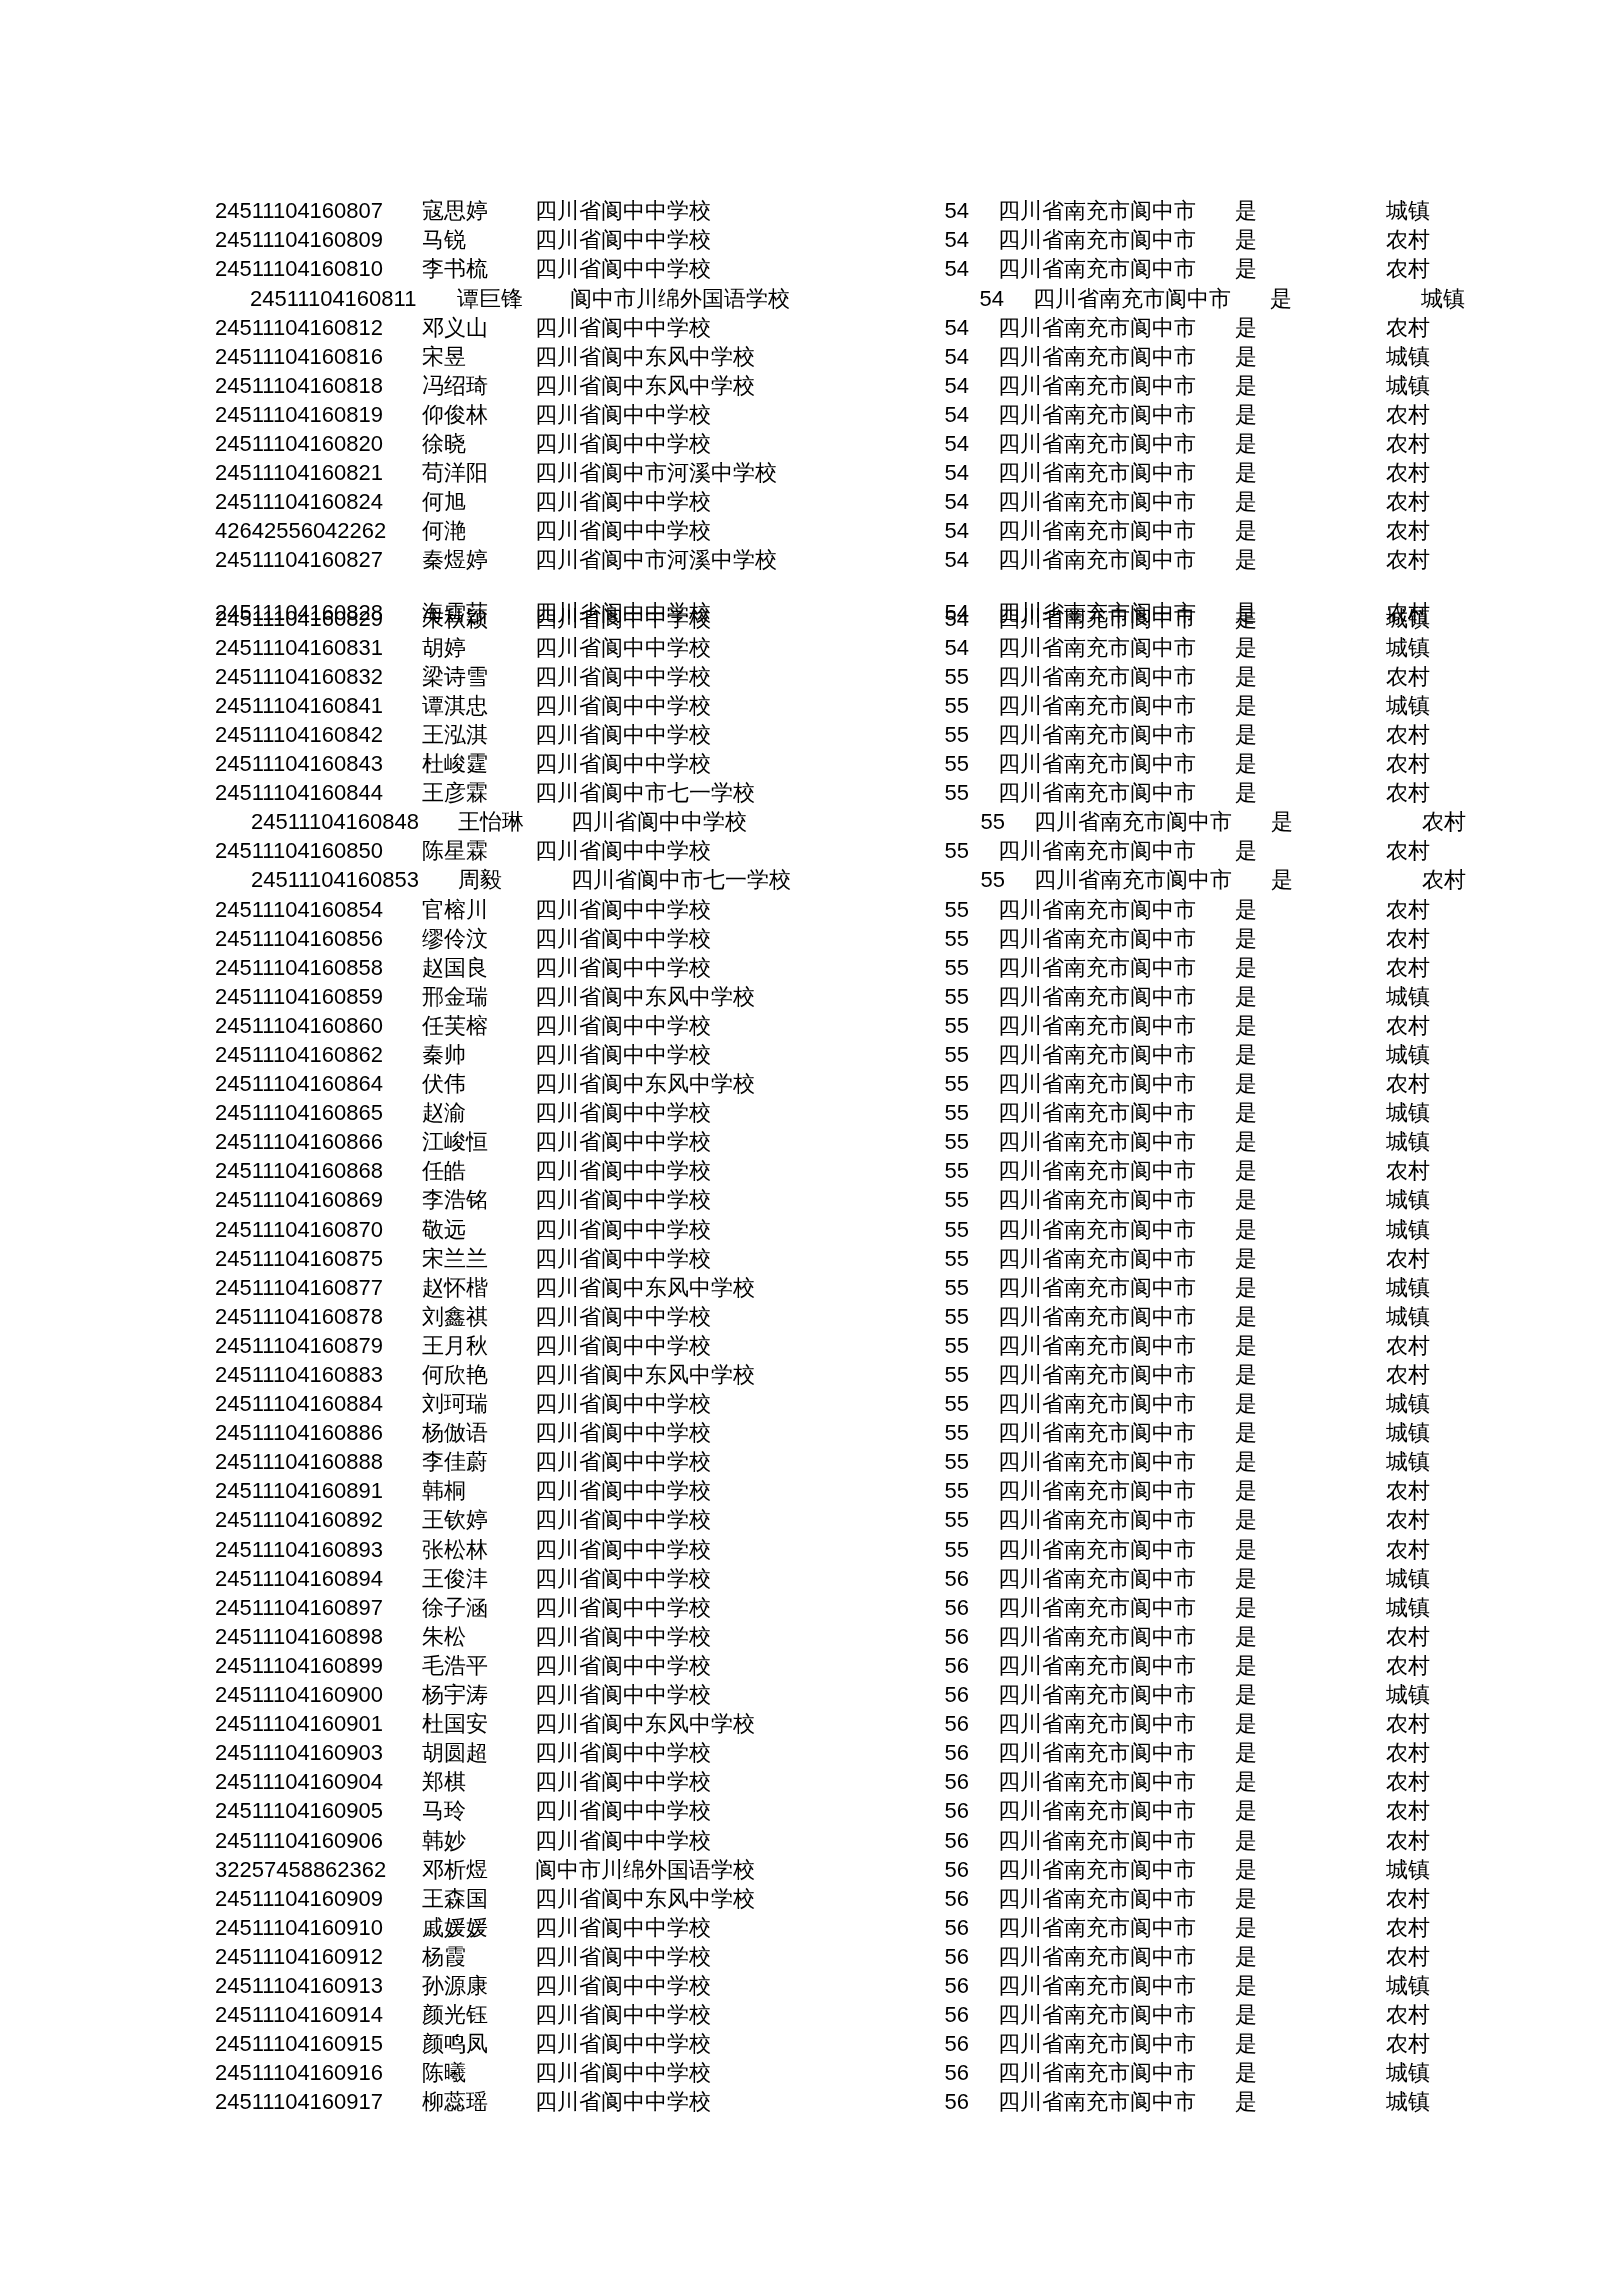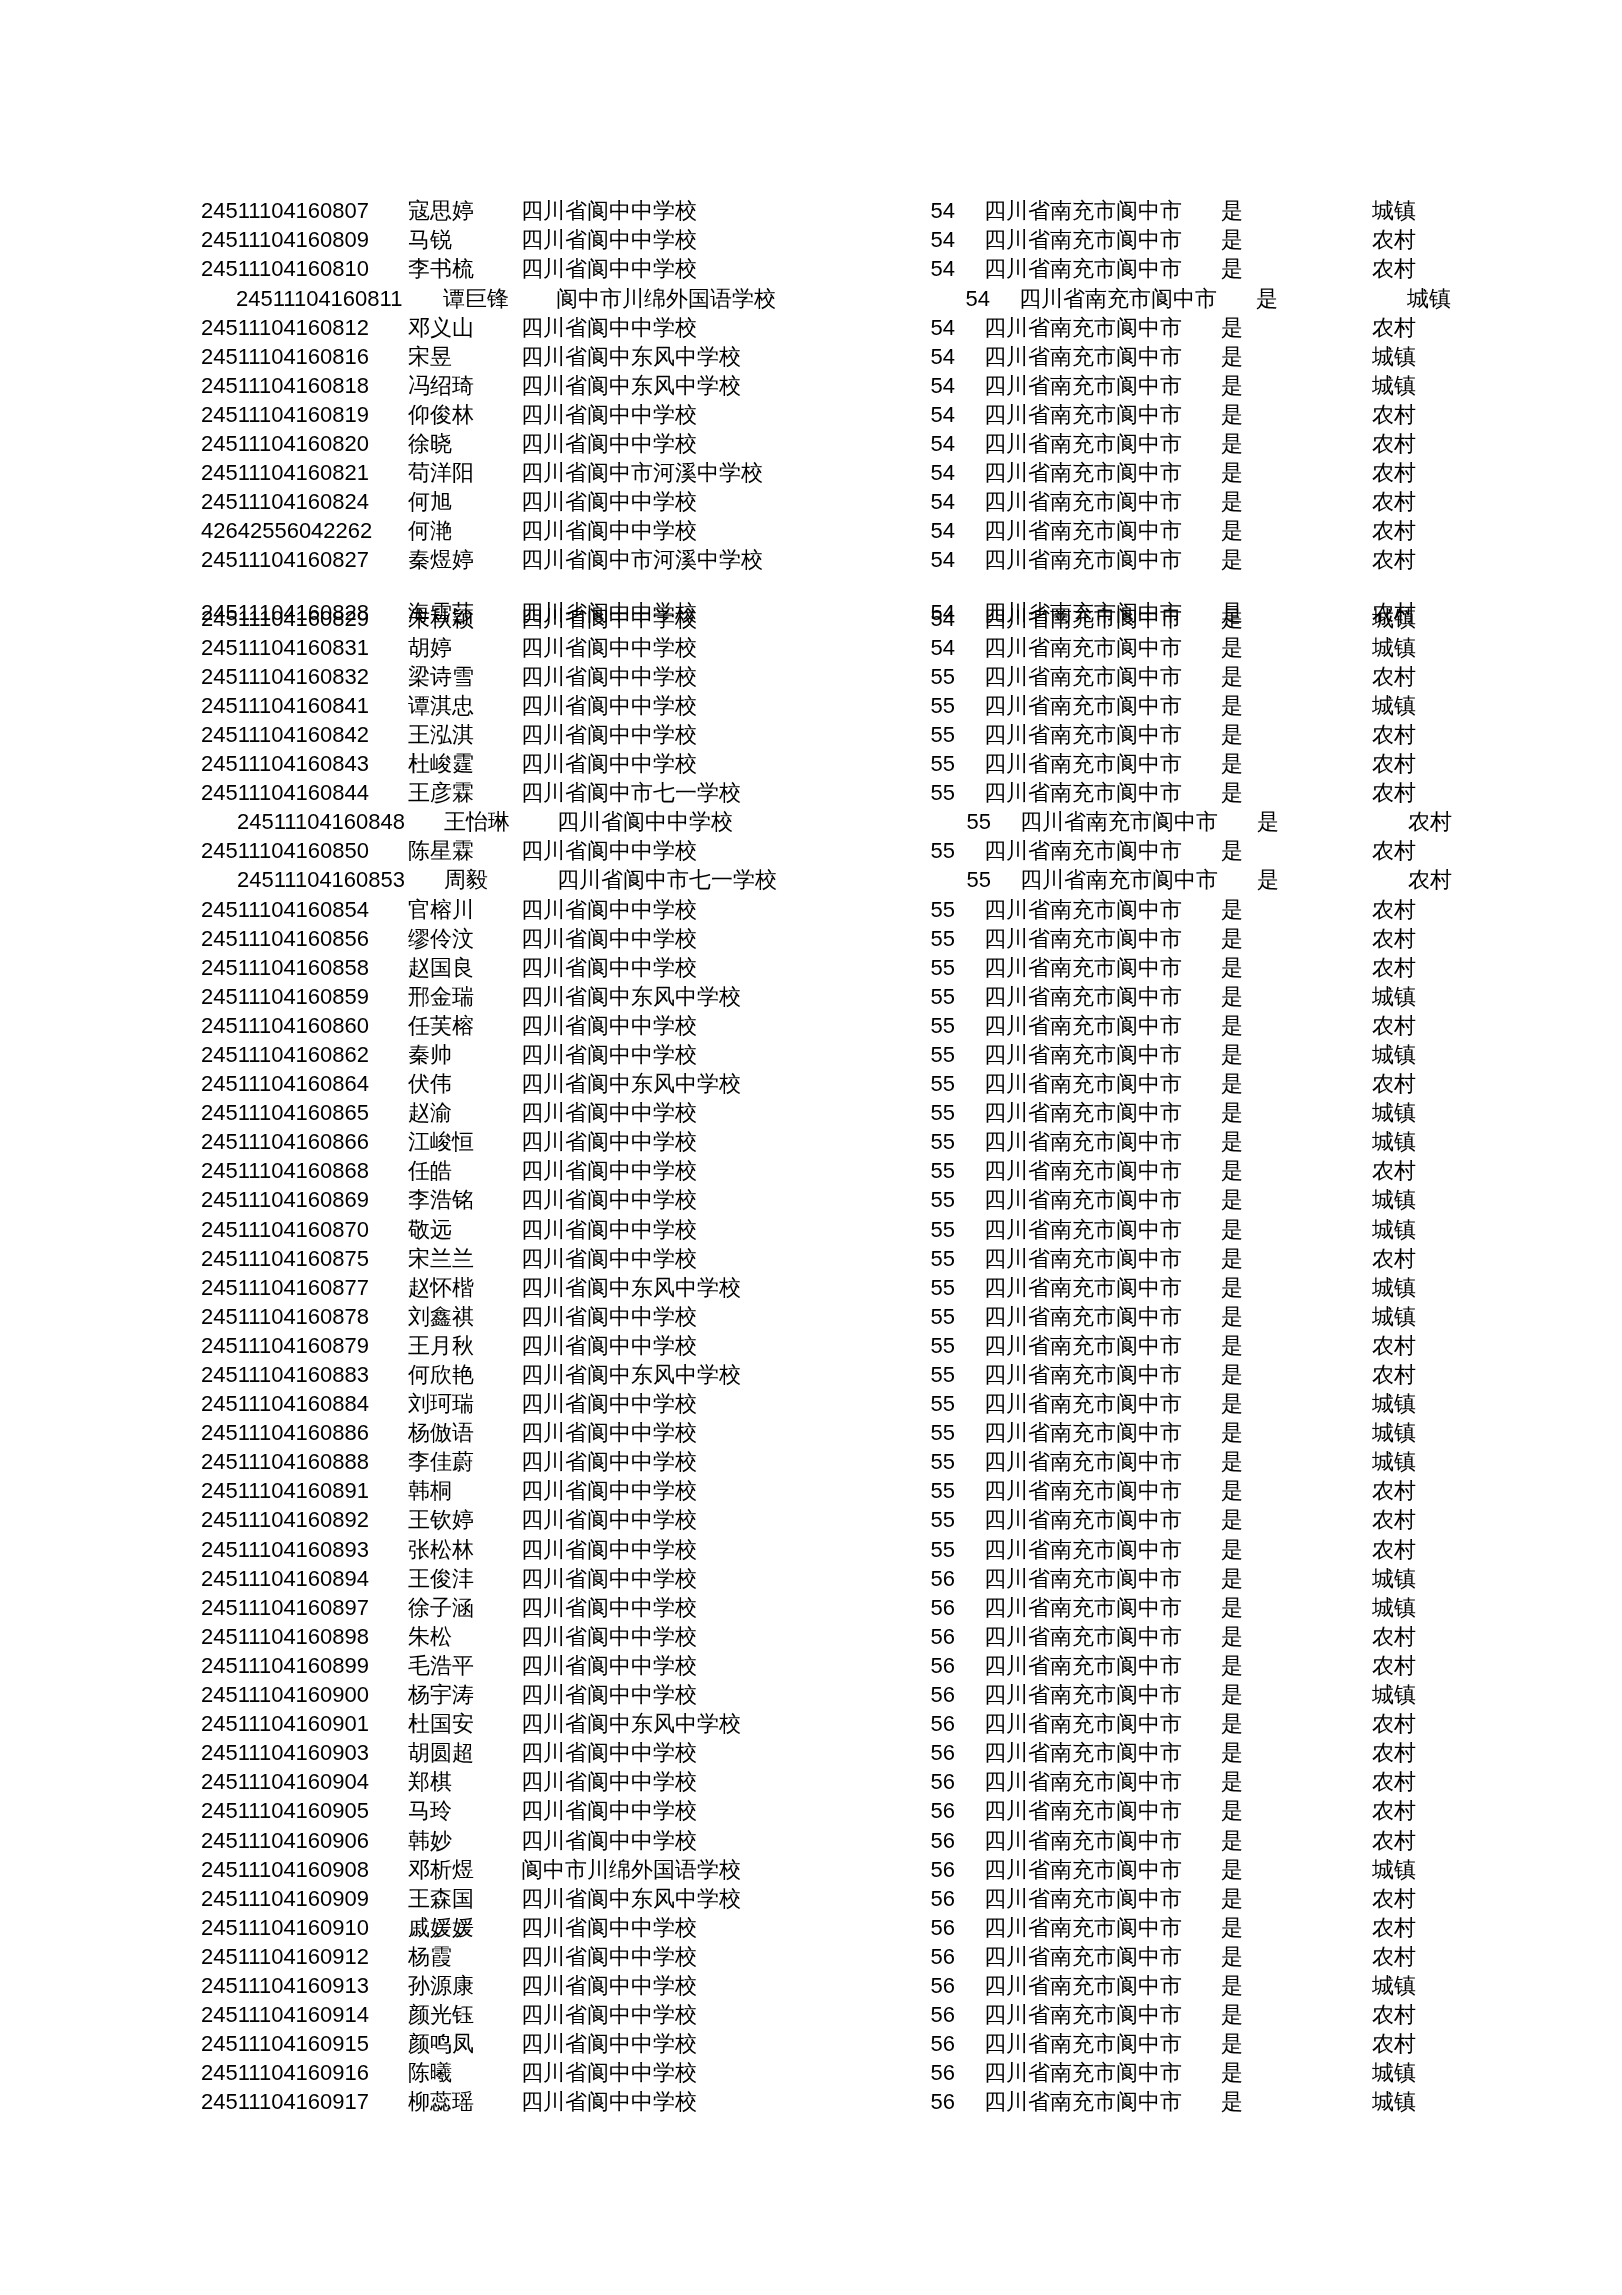--- a/index.html
+++ b/index.html
@@ -5,21 +5,21 @@
   html, body {
     margin: 0;
     padding: 0;
     background: #ffffff;
     width: 1623px;
     height: 2295px;
     overflow: hidden;
   }
   #sheet {
     position: absolute;
-    left: 2px; top: 0;
+    left: 16px; top: 0;
     width: 1477px;
     height: 2295px;
     font-family: "Liberation Sans", sans-serif;
     color: #000000;
   }
   .row {
     position: absolute;
     left: 0;
     width: 1623px;
     height: 29.4px;
@@ -550,21 +550,21 @@
     <div class="row" style="top: 1826px;">
     <span class="cell c-id">24511104160906</span>
     <span class="cell c-name">韩妙</span>
     <span class="cell c-school">四川省阆中中学校</span>
     <span class="cell c-score">56</span>
     <span class="cell c-city">四川省南充市阆中市</span>
     <span class="cell c-flag">是</span>
     <span class="cell c-area">农村</span>
   </div>
     <div class="row" style="top: 1855px;">
-    <span class="cell c-id">24511104160908</span>
+    <span class="cell c-id">32257458862362</span>
     <span class="cell c-name">邓析煜</span>
     <span class="cell c-school">阆中市川绵外国语学校</span>
     <span class="cell c-score">56</span>
     <span class="cell c-city">四川省南充市阆中市</span>
     <span class="cell c-flag">是</span>
     <span class="cell c-area">城镇</span>
   </div>
     <div class="row" style="top: 1884px;">
     <span class="cell c-id">24511104160909</span>
     <span class="cell c-name">王森国</span>

